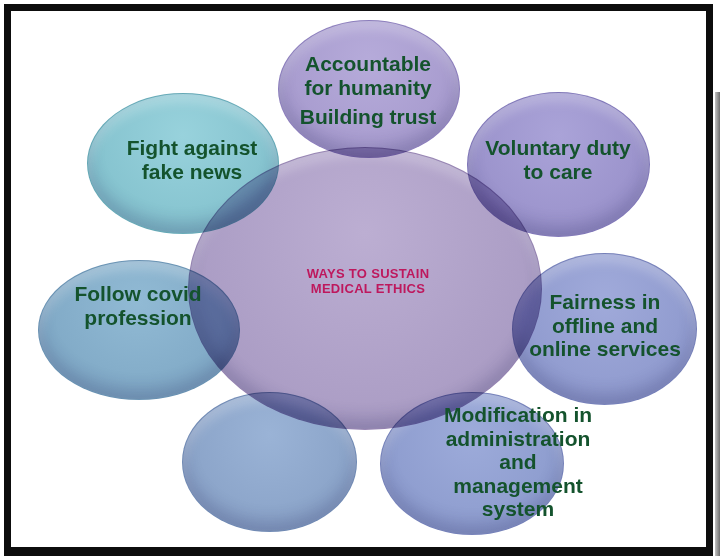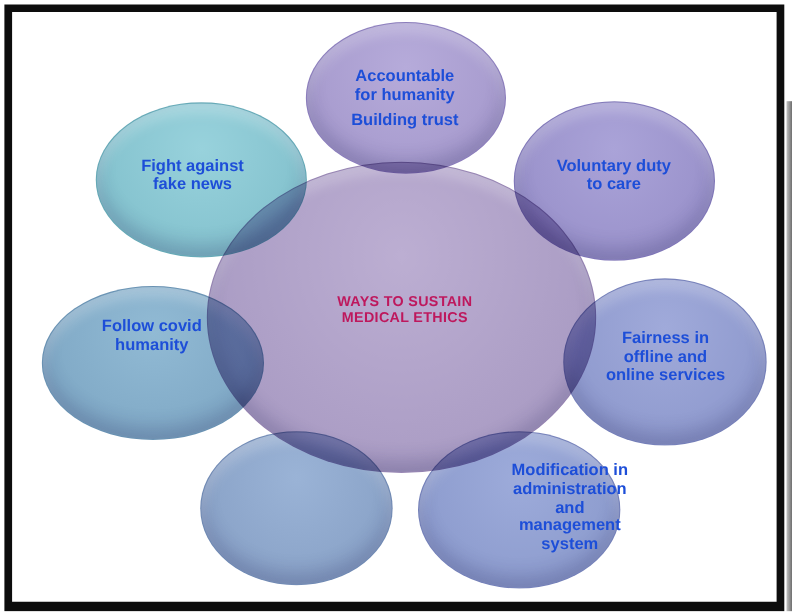--- a/index.html
+++ b/index.html
@@ -59,23 +59,23 @@
   .c-fakenews    { left:87px;  top:93px;  width:190px; height:139px;
                    background: radial-gradient(ellipse at 50% 30%, #98d2dc 0%, #84c2ce 72%);
                    border-color: rgba(80,150,165,0.6); }
   
   .labels { position: absolute; inset: 0; z-index: 2; }
   .bubble-label {
     position: absolute;
     transform: translate(-50%, -50%);
     text-align: center;
     font-weight: bold;
-    font-size: 15px;
+    font-size: 21px;
     line-height: 1.12;
-    color: #1d4ed8;
+    color: #14532d;
     white-space: nowrap;
   }
   .ln { display: block; }
   .ln.gap { margin-top: 6px; }
   .center-label {
     font-size: 13px;
     line-height: 1.15;
     letter-spacing: 0.3px;
     color: #be185d;
   }
@@ -124,24 +124,24 @@
       <span class="ln">Modification in</span>
       <span class="ln">administration</span>
       <span class="ln">and</span>
       <span class="ln">management</span>
       <span class="ln">system</span>
     </div>
 
 
     <div class="bubble-label" style="left:138px; top:306px;">
       <span class="ln">Follow covid</span>
-      <span class="ln">humanity</span>
+      <span class="ln">profession</span>
     </div>
 
-    <div class="bubble-label" style="left:175px; top:160px;">
+    <div class="bubble-label" style="left:192px; top:160px;">
       <span class="ln">Fight against</span>
       <span class="ln">fake news</span>
     </div>
 
   </div>
 
   <div class="frame"></div>
   <div class="edge-strip"></div>
 
 </div>

